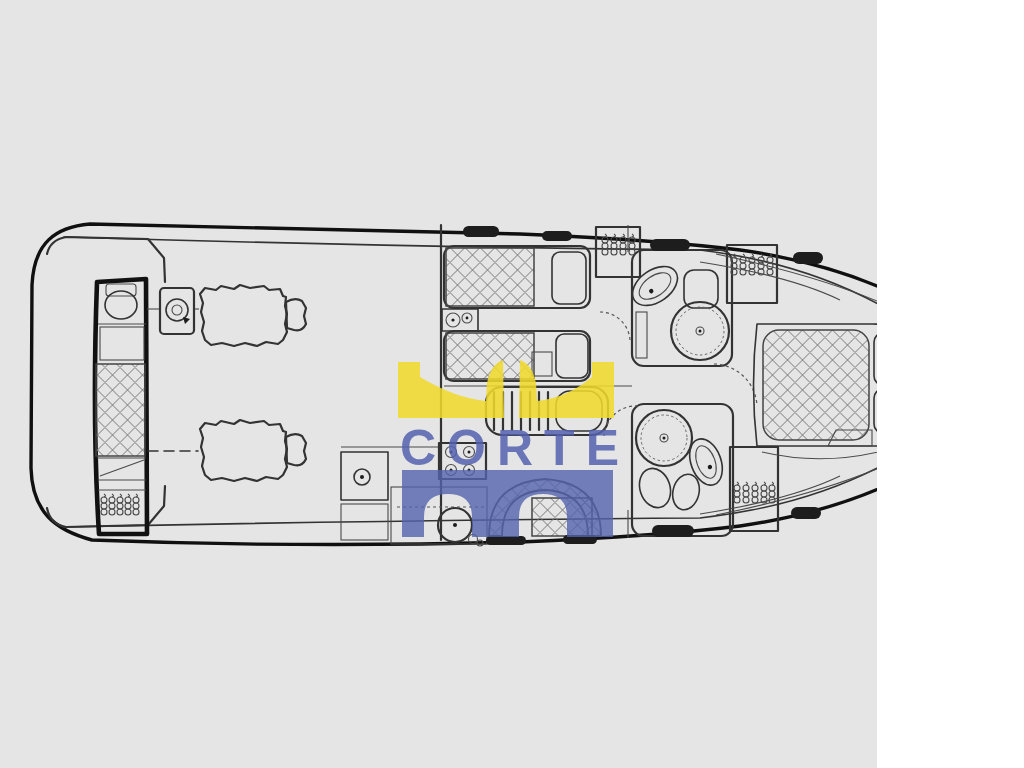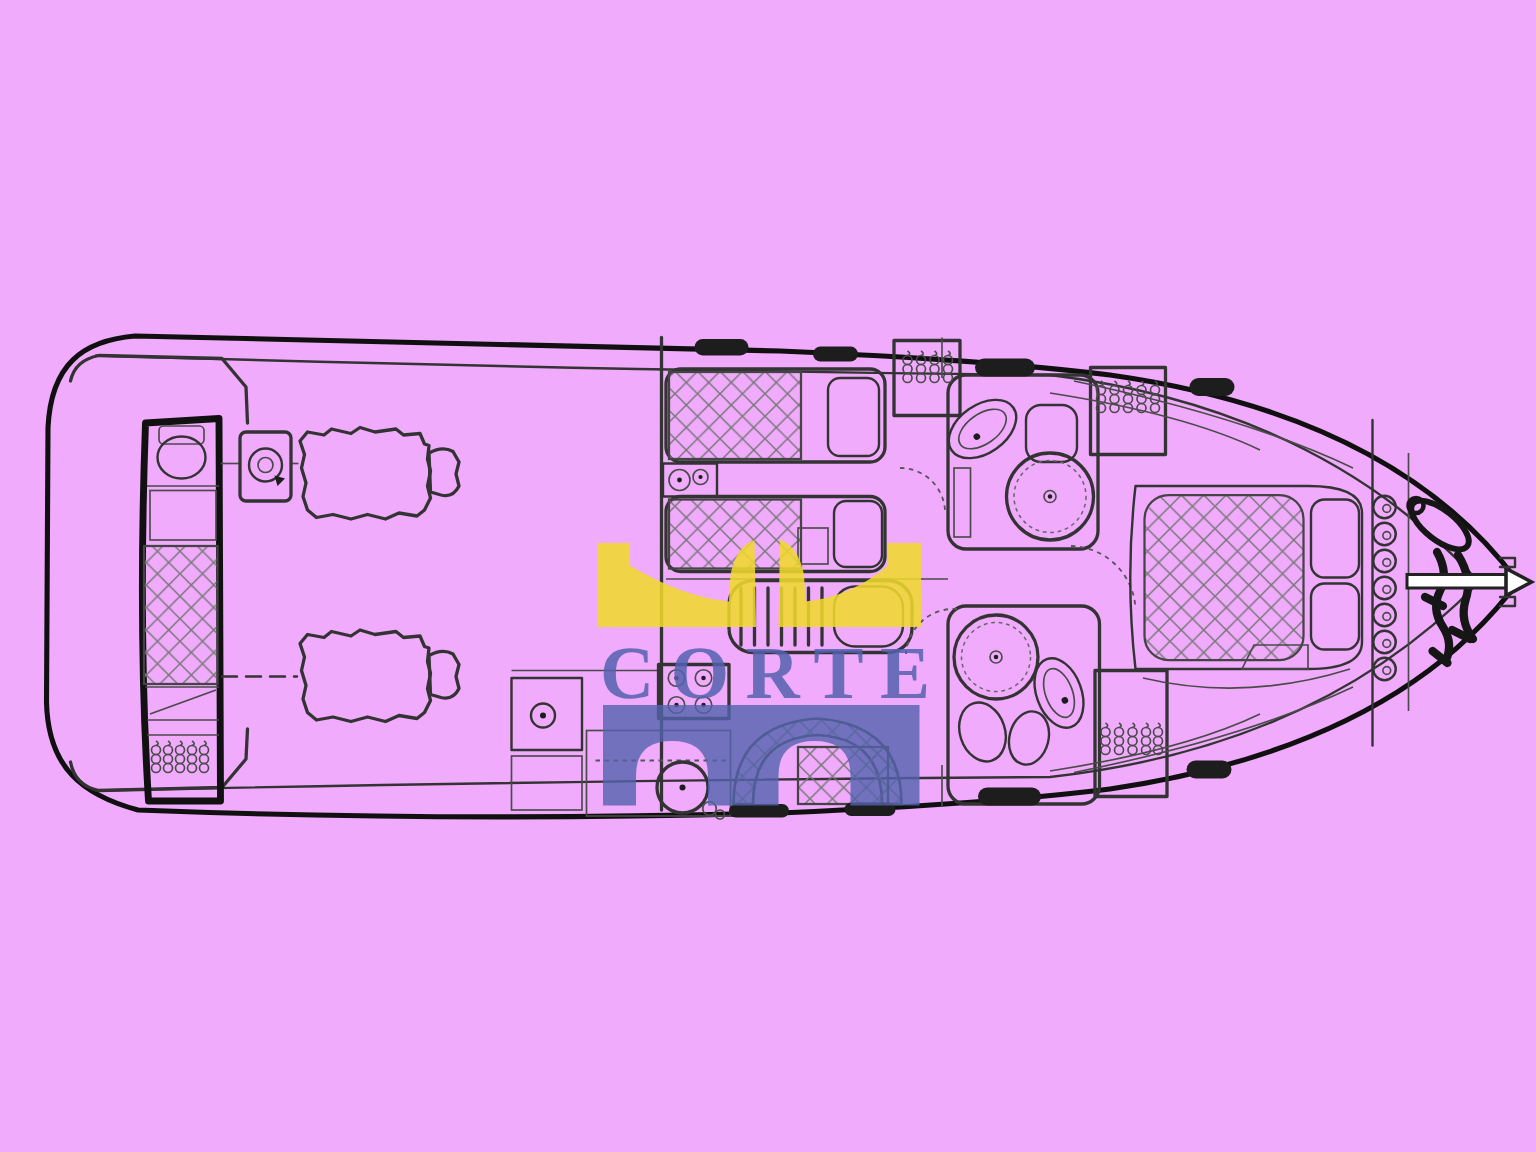--- a/index.html
+++ b/index.html
@@ -1,17 +1,17 @@
 <!DOCTYPE html>
 <html><head>
 <meta charset="utf-8">
 <style>
   html,body{margin:0;padding:0;background:#fff;}
-  #stage{position:relative;width:1024px;height:768px;background:#f0abfc;overflow:hidden;
-         font-family:Liberation Serif, serif;}
+  #stage{position:relative;width:877px;height:768px;background:#e5e5e5;overflow:hidden;
+         font-family:Liberation Sans, sans-serif;}
   #plan-svg{position:absolute;left:0;top:0;}
   .ln{fill:none;stroke:#333;stroke-width:1.6;stroke-linecap:round;stroke-linejoin:round;}
   .ln2{fill:none;stroke:#333;stroke-width:2.2;stroke-linecap:round;stroke-linejoin:round;}
   .hull{fill:none;stroke:#101010;stroke-width:3.4;stroke-linejoin:round;}
   .bold{fill:none;stroke:#111;stroke-width:4.6;stroke-linejoin:round;}
   .thin{fill:none;stroke:#4a4a4a;stroke-width:1.1;}
   .dash{fill:none;stroke:#555;stroke-width:1.2;stroke-dasharray:3 3;}
   .quilt{fill:url(#quilt);stroke:#444;stroke-width:1.5;}
   .dark{fill:#1d1d1d;stroke:none;}
   .rode{fill:none;stroke:#161616;stroke-width:5.5;stroke-linecap:round;}

